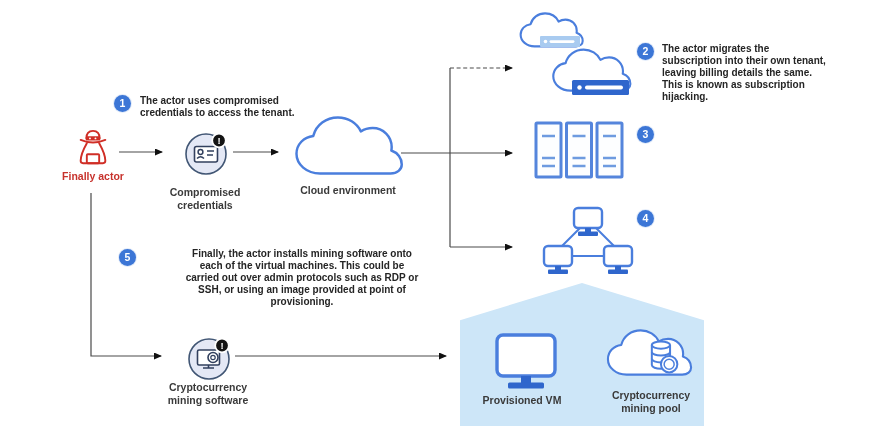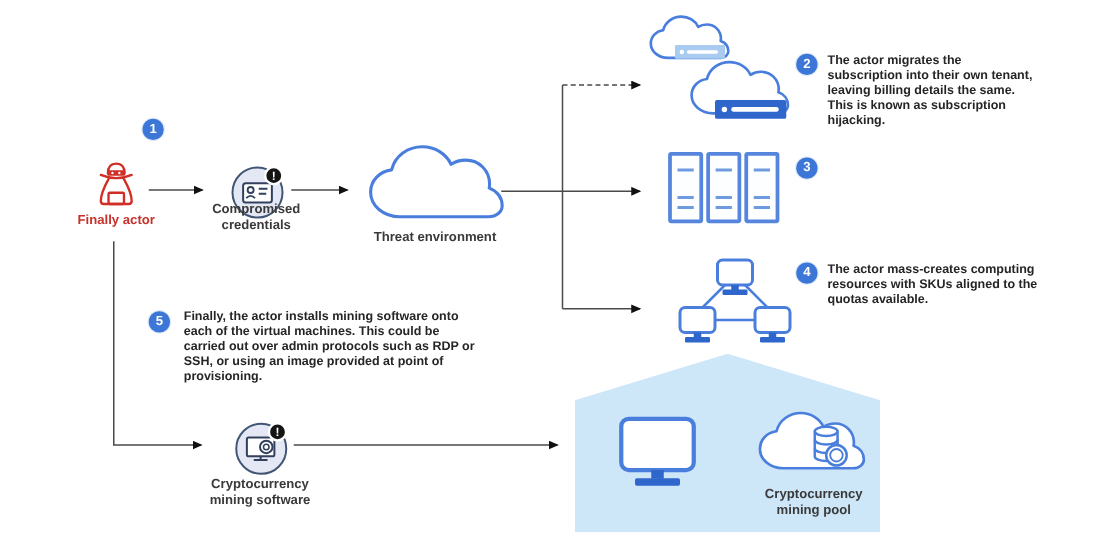--- a/index.html
+++ b/index.html
@@ -79,29 +79,29 @@
     <svg width="48" height="48" viewBox="0 0 48 48">
       <circle cx="23" cy="25" r="20" fill="#e4e8f5" stroke="#415674" stroke-width="1.6"></circle>
       <rect x="11.5" y="17.5" width="23" height="15.5" rx="2" fill="#fff" stroke="#32405e" stroke-width="1.6"></rect>
       <circle cx="17.5" cy="23" r="2.4" fill="none" stroke="#32405e" stroke-width="1.5"></circle>
       <path d="M14,29.5 Q17.5,25.8 21,29.5" fill="none" stroke="#32405e" stroke-width="1.5"></path>
       <path d="M24,22 H31 M24,26 H30" stroke="#32405e" stroke-width="1.5"></path>
       <circle cx="36" cy="11.5" r="6.8" fill="#141414" stroke="#fff" stroke-width="1.8"></circle>
       <text x="36" y="15" font-size="9.5" font-weight="bold" fill="#fff" text-anchor="middle">!</text>
     </svg>
   </span>
-  <div class="abs node-label" style="left:153px;top:161px;width:104px;">Compromised
+  <div class="abs node-label" style="left:153px;top:186px;width:104px;">Compromised
 credentials</div>
 
   <span class="abs" style="left:292px;top:113px;">
     <svg width="112" height="66" viewBox="0 0 100 55">
       <path d="M25,52 C13,52 4,44 4,34.5 C4,26 10.5,19.5 19,18.5 C21.5,8.5 30.5,2 41,2 C50,2 58,7 61.5,14.5 C64.5,12.5 68,11.5 72,11.5 C81.5,11.5 89,19 89,28.5 C89,29.5 88.9,30.5 88.7,31.5 C94.5,33.5 98,38.5 98,44 C98,48.5 94,52 88,52 Z" fill="#fff" stroke="#4a7edd" stroke-width="2.2" stroke-linejoin="round"></path>
     </svg>
   </span>
-  <div class="abs node-label" style="left:289px;top:184px;width:118px;">Threat environment</div>
+  <div class="abs node-label" style="left:289px;top:184px;width:118px;">Cloud environment</div>
 
   <span class="abs" style="left:518px;top:8px;">
     <svg width="114" height="100" viewBox="0 0 114 100">
       <g transform="translate(0,4) scale(0.66)">
         <path d="M25,52 C13,52 4,44 4,34.5 C4,26 10.5,19.5 19,18.5 C21.5,8.5 30.5,2 41,2 C50,2 58,7 61.5,14.5 C64.5,12.5 68,11.5 72,11.5 C81.5,11.5 89,19 89,28.5 C89,29.5 88.9,30.5 88.7,31.5 C94.5,33.5 98,38.5 98,44 C98,48.5 94,52 88,52 Z" fill="#fff" stroke="#4a7edd" stroke-width="3.2" stroke-linejoin="round"></path>
       </g>
       <rect x="22" y="28" width="40" height="11" rx="1" fill="#a9cbf0"></rect>
       <circle cx="27.5" cy="33.5" r="1.8" fill="#fff"></circle>
       <rect x="31.5" y="32.2" width="25" height="2.8" rx="1.4" fill="#fff"></rect>
       <g transform="translate(32,40) scale(0.82)">
@@ -163,55 +163,55 @@
   <div class="abs node-label" style="left:146px;top:381px;width:124px;">Cryptocurrency
 mining software</div>
 
   <span class="abs" style="left:494px;top:332px;">
     <svg width="64" height="58" viewBox="0 0 64 58">
       <rect x="3" y="3" width="58" height="41" rx="6" fill="#fff" stroke="#4a7edd" stroke-width="3.4"></rect>
       <rect x="27" y="44" width="10" height="7" fill="#2f66cc"></rect>
       <rect x="14" y="50.5" width="36" height="6" rx="1.5" fill="#2f66cc"></rect>
     </svg>
   </span>
+  <div class="abs node-label" style="left:459px;top:394px;width:126px;">Provisioned VM</div>
 
   <span class="abs" style="left:604px;top:325px;">
     <svg width="92" height="62" viewBox="0 0 100 68">
       <g transform="translate(0,4) scale(0.97)">
         <path d="M25,52 C13,52 4,44 4,34.5 C4,26 10.5,19.5 19,18.5 C21.5,8.5 30.5,2 41,2 C50,2 58,7 61.5,14.5 C64.5,12.5 68,11.5 72,11.5 C81.5,11.5 89,19 89,28.5 C89,29.5 88.9,30.5 88.7,31.5 C94.5,33.5 98,38.5 98,44 C98,48.5 94,52 88,52 Z" fill="#fff" stroke="#4a7edd" stroke-width="2.4" stroke-linejoin="round"></path>
       </g>
       <g stroke="#4a7edd" stroke-width="2.2" fill="#fff">
         <path d="M52,22 V44 A10,4 0 0 0 72,44 V22"></path>
         <path d="M52,29.5 A10,4 0 0 0 72,29.5" fill="none"></path>
         <path d="M52,37 A10,4 0 0 0 72,37" fill="none"></path>
         <ellipse cx="62" cy="22" rx="10" ry="4"></ellipse>
         <circle cx="71" cy="43" r="9"></circle>
         <circle cx="71" cy="43" r="5.5" fill="none" stroke-width="1.6"></circle>
       </g>
     </svg>
   </span>
   <div class="abs node-label" style="left:592px;top:389px;width:118px;">Cryptocurrency
 mining pool</div>
 
   <div class="abs callout-badge" style="left:114px;top:95px;">1</div>
+  <div class="abs callout-text" style="left:140px;top:95px;width:200px;">The actor uses compromised
+credentials to access the tenant.</div>
 
   <div class="abs callout-badge" style="left:637px;top:43px;">2</div>
   <div class="abs callout-text" style="left:662px;top:43px;width:215px;">The actor migrates the
 subscription into their own tenant,
 leaving billing details the same.
 This is known as subscription
 hijacking.</div>
 
   <div class="abs callout-badge" style="left:637px;top:126px;">3</div>
 
   <div class="abs callout-badge" style="left:637px;top:210px;">4</div>
-  <div class="abs callout-text" style="left:662px;top:210px;width:215px;">The actor mass-creates computing
-resources with SKUs aligned to the
-quotas available.</div>
 
   <div class="abs callout-badge" style="left:119px;top:249px;">5</div>
-  <div class="abs callout-text" style="left:147px;top:248px;width:310px;">Finally, the actor installs mining software onto
+  <div class="abs callout-text" style="left:147px;top:248px;width:310px;text-align:center;">Finally, the actor installs mining software onto
 each of the virtual machines. This could be
 carried out over admin protocols such as RDP or
 SSH, or using an image provided at point of
 provisioning.</div>
 
 </div>
 
 </body></html>

